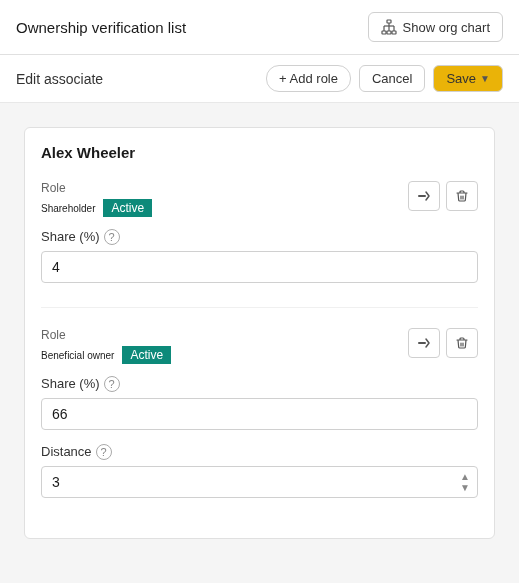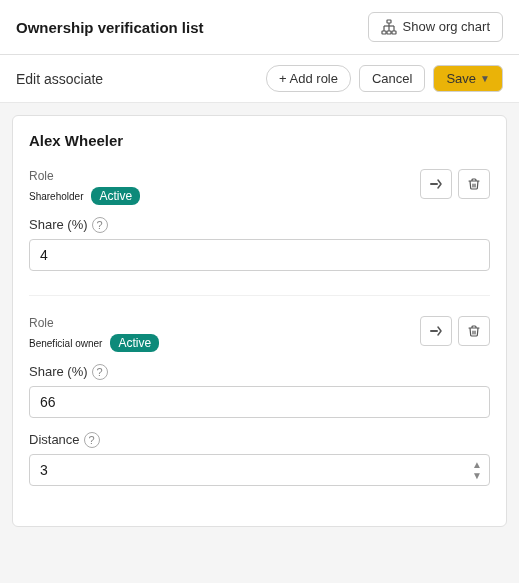--- a/index.html
+++ b/index.html
@@ -18,26 +18,26 @@
     .header {
       display: flex;
       align-items: center;
       justify-content: space-between;
       padding: 12px 16px;
       background: #fff;
       border-bottom: 1px solid #e0e0e0;
     }
     .header-title {
       font-size: 15px;
-      font-weight: 700;
+      font-weight: 400;
       color: #1a1a1a;
     }
     .org-chart-btn {
       display: flex;
-      align-items: flex-start;
+      align-items: center;
       gap: 6px;
       border: 1px solid #d0d0d0;
       border-radius: 6px;
       background: #fff;
       padding: 6px 12px;
       font-size: 13px;
       color: #333;
       cursor: pointer;
     }
     
@@ -88,21 +88,21 @@
       border-radius: 6px;
       background: #eab308;
       padding: 5px 12px;
       font-size: 13px;
       color: #333;
       cursor: pointer;
     }
     
     .content {
       background: #fff;
-      margin: 12px;
+      margin: 24px;
       border-radius: 6px;
       border: 1px solid #e0e0e0;
       padding: 16px;
     }
     .associate-name {
       font-size: 15px;
       font-weight: 600;
       color: #1a1a1a;
       margin-bottom: 20px;
     }
@@ -131,21 +131,21 @@
       gap: 8px;
     }
     .role-value {
       font-size: 10px;
       color: #1a1a1a;
       font-weight: 400;
     }
     .badge-active {
       background: #0d8a7a;
       color: #fff;
-      border-radius: 8px;
+      border-radius: 0;
       padding: 2px 8px;
       font-size: 12px;
       font-weight: 500;
     }
     .role-actions {
       display: flex;
       gap: 6px;
     }
     .role-action-btn {
       border: 1px solid #d0d0d0;

